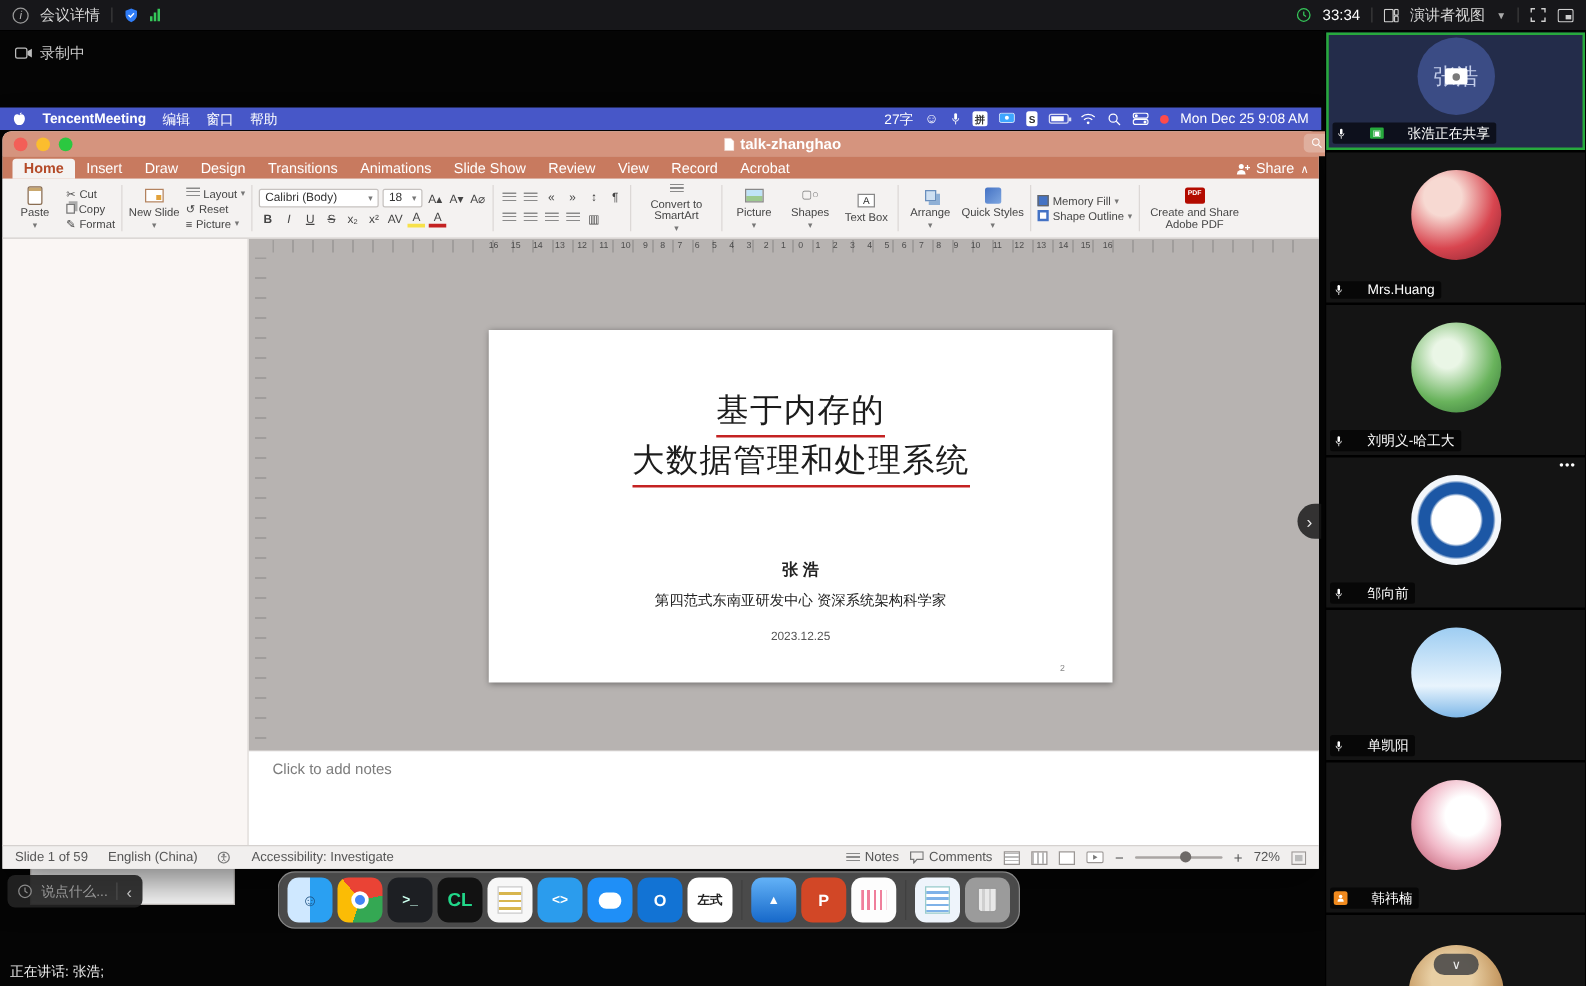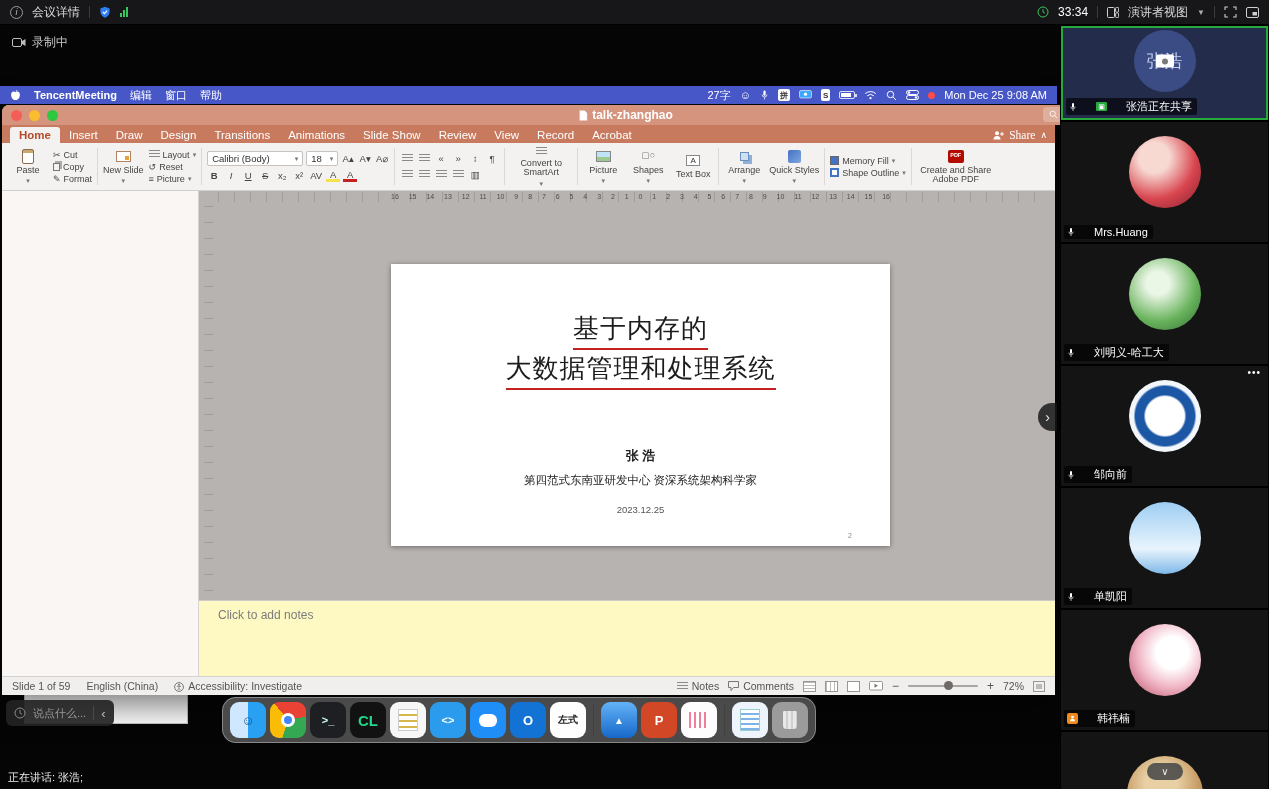--- a/index.html
+++ b/index.html
@@ -36,21 +36,21 @@
 .lights{display:flex;gap:7px;}
 .light{width:11px;height:11px;border-radius:50%;}
 .l-red{background:#f35f57}.l-yel{background:#fbbd2e}.l-grn{background:#2bc840}
 #doc-title{position:absolute;left:50%;transform:translateX(-50%);display:flex;align-items:center;gap:5px;color:#fff;font-size:12px;font-weight:bold;}
 #ppt-search{position:absolute;right:34px;top:2px;width:172px;height:15px;background:rgba(255,255,255,.25);border-radius:4px;display:flex;align-items:center;gap:5px;padding:0 6px;color:#fff2ec;font-size:10px;}
 #present-ic{position:absolute;right:8px;top:2px;}
 
 #ppt-tabs{position:absolute;left:2px;top:125px;width:1053px;height:18px;background:#c87a5f;display:flex;align-items:flex-end;padding:0 8px;color:#fff;font-size:11.5px;z-index:6;}
 .tab{padding:2px 9px 2px;cursor:default;}
 .tab.active{background:#f4f2f1;color:#b44a28;border-radius:3px 3px 0 0;font-weight:bold;}
-#share-grp{margin-left:auto;display:flex;align-items:center;gap:5px;padding-bottom:2px;font-family:Liberation Serif, serif;}
+#share-grp{margin-left:auto;display:flex;align-items:center;gap:5px;padding-bottom:2px;}
 
 #ribbon{position:absolute;left:2px;top:143px;width:1053px;height:48px;background:#f4f2f1;border-bottom:1px solid #d3cfcd;display:flex;align-items:stretch;gap:5px;padding:3px 6px;font-size:9px;color:#444;z-index:6;}
 .rsep{width:1px;background:#dcd8d6;margin:2px 0;}
 .bb{display:flex;flex-direction:column;align-items:center;justify-content:center;gap:2px;min-width:40px;text-align:center;line-height:1.05;}
 .bi{height:15px;display:flex;align-items:center;justify-content:center;}
 .stack{display:flex;flex-direction:column;justify-content:center;gap:2px;}
 .sb{display:flex;align-items:center;gap:3px;font-size:9px;white-space:nowrap;}
 .dd{font-size:7px;color:#777;}
 .fgroup{display:flex;flex-direction:column;justify-content:center;gap:3px;}
 .btnrow{display:flex;gap:3px;align-items:center;}
@@ -84,21 +84,21 @@
 #hruler-ticks{position:absolute;left:218px;top:192px;width:826px;height:10px;background:repeating-linear-gradient(90deg,rgba(90,90,90,.45) 0 1px,transparent 1px 16px);opacity:.55;z-index:5;}
 #hruler{position:absolute;left:391px;top:192px;width:499px;height:10px;font-size:7px;color:#4c4c4c;text-align:justify;text-align-last:justify;z-index:6;letter-spacing:0;line-height:10px;}
 #vruler{position:absolute;left:204px;top:206px;width:9px;height:386px;background:repeating-linear-gradient(rgba(90,90,90,.45) 0 1px,transparent 1px 16px);opacity:.55;z-index:5;}
 #canvas{position:absolute;left:391px;top:264px;width:499px;height:282px;background:#fff;box-shadow:0 1px 5px rgba(0,0,0,.4);z-index:6;}
 .sl-title{font-family:"Liberation Serif",serif;font-size:26px;color:#1c1c1c;line-height:38px;letter-spacing:1px;}
 .sl-title .ul{display:inline-block;border-bottom:2px solid #c42222;padding-bottom:0px;}
 .sl-author{font-size:13px;font-weight:bold;color:#222;margin-top:57px;}
 .sl-affil{font-size:11.5px;color:#222;margin-top:8px;}
 .sl-date{font-size:9.5px;color:#555;margin-top:16px;}
 .sl-page{position:absolute;right:38px;bottom:7px;font-size:7px;color:#888;}
-#notes{position:absolute;left:199px;top:600px;width:856px;height:76px;background:#fef9c3;border-top:1px solid #cfcbc9;z-index:5;}
+#notes{position:absolute;left:199px;top:600px;width:856px;height:76px;background:#ffffff;border-top:1px solid #cfcbc9;z-index:5;}
 #notes .ph{position:absolute;left:19px;top:7px;color:#7c7c7c;font-size:12px;}
 #collapse{position:absolute;left:1038px;top:403px;width:19px;height:28px;background:rgba(22,22,22,.82);border-radius:14px 0 0 14px;display:flex;align-items:center;justify-content:center;color:#e8e8e8;font-size:14px;z-index:8;}
 
 
 #statusbar{position:absolute;left:2px;top:676px;width:1053px;height:19px;background:#f1efee;border-top:1px solid #d5d1cf;display:flex;align-items:center;gap:16px;padding:0 10px;font-size:10.5px;color:#555;z-index:6;}
 #statusbar .right{margin-left:auto;display:flex;align-items:center;gap:9px;}
 .vbtn{width:13px;height:11px;border:1px solid #9a9694;background:#fff;}
 .vbtn.lines{background:repeating-linear-gradient(#bbb 0 1px,#fff 1px 3px);}
 .vbtn.grid{background:repeating-linear-gradient(90deg,#bbb 0 1px,#fff 1px 4px);}
 .ztrack{width:70px;height:2px;background:#a9a5a3;border-radius:1px;position:relative;}
@@ -506,21 +506,21 @@
 
 <div id="notes">
   <span class="ph">Click to add notes</span>
 </div>
 
 <div id="collapse">›</div>
 
 <div id="statusbar">
   <span>Slide 1 of 59</span>
   <span>English (China)</span>
-  <span style="display:flex;align-items:flex-end;gap:4px;">
+  <span style="display:flex;align-items:center;gap:17px;">
     <svg width="10" height="10" viewBox="0 0 10 10">
         <circle cx="5" cy="5" r="4.4" fill="none" stroke="#777"></circle>
         <circle cx="5" cy="2.8" r="1" fill="#777"></circle>
         <path d="M2.8 4.4h4.4M5 4.4v2M3.6 8l1.4-1.6L6.4 8" stroke="#777" fill="none" stroke-width=".8"></path>
       </svg>
     <span>Accessibility: Investigate</span>
   </span>
   <div class="right">
     <span style="display:flex;align-items:center;gap:4px;">
         <span class="ic-lines"></span>

